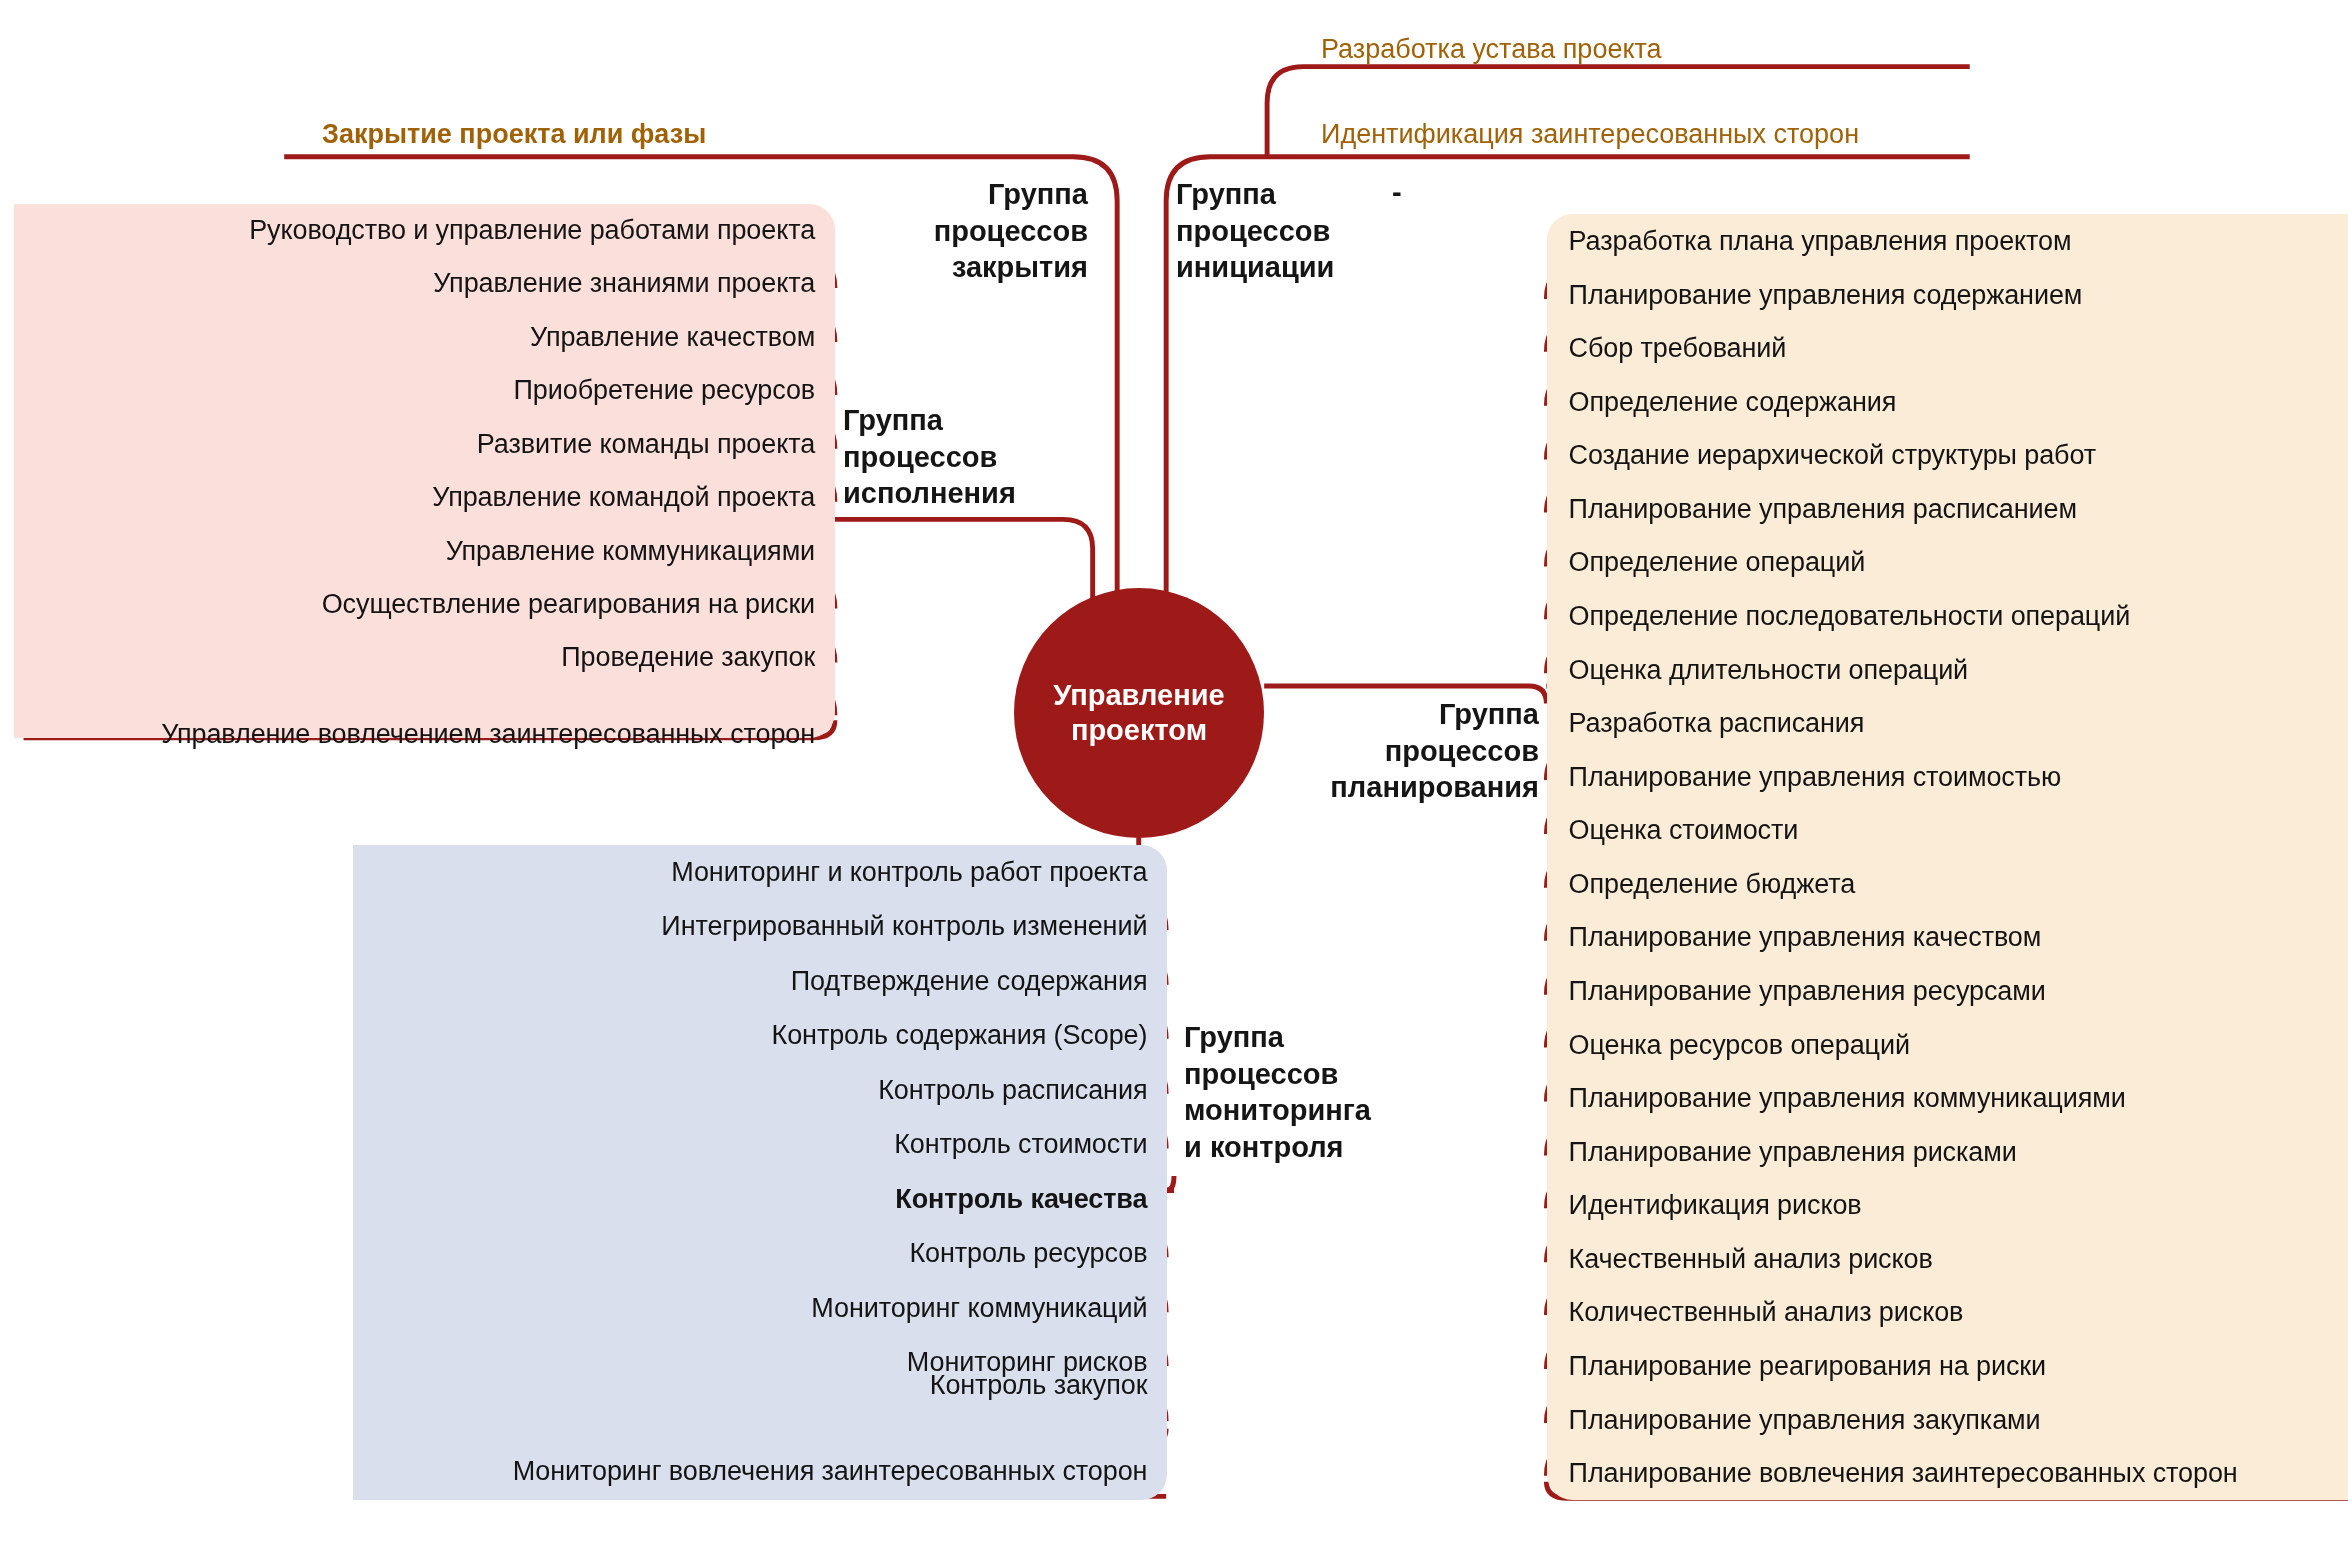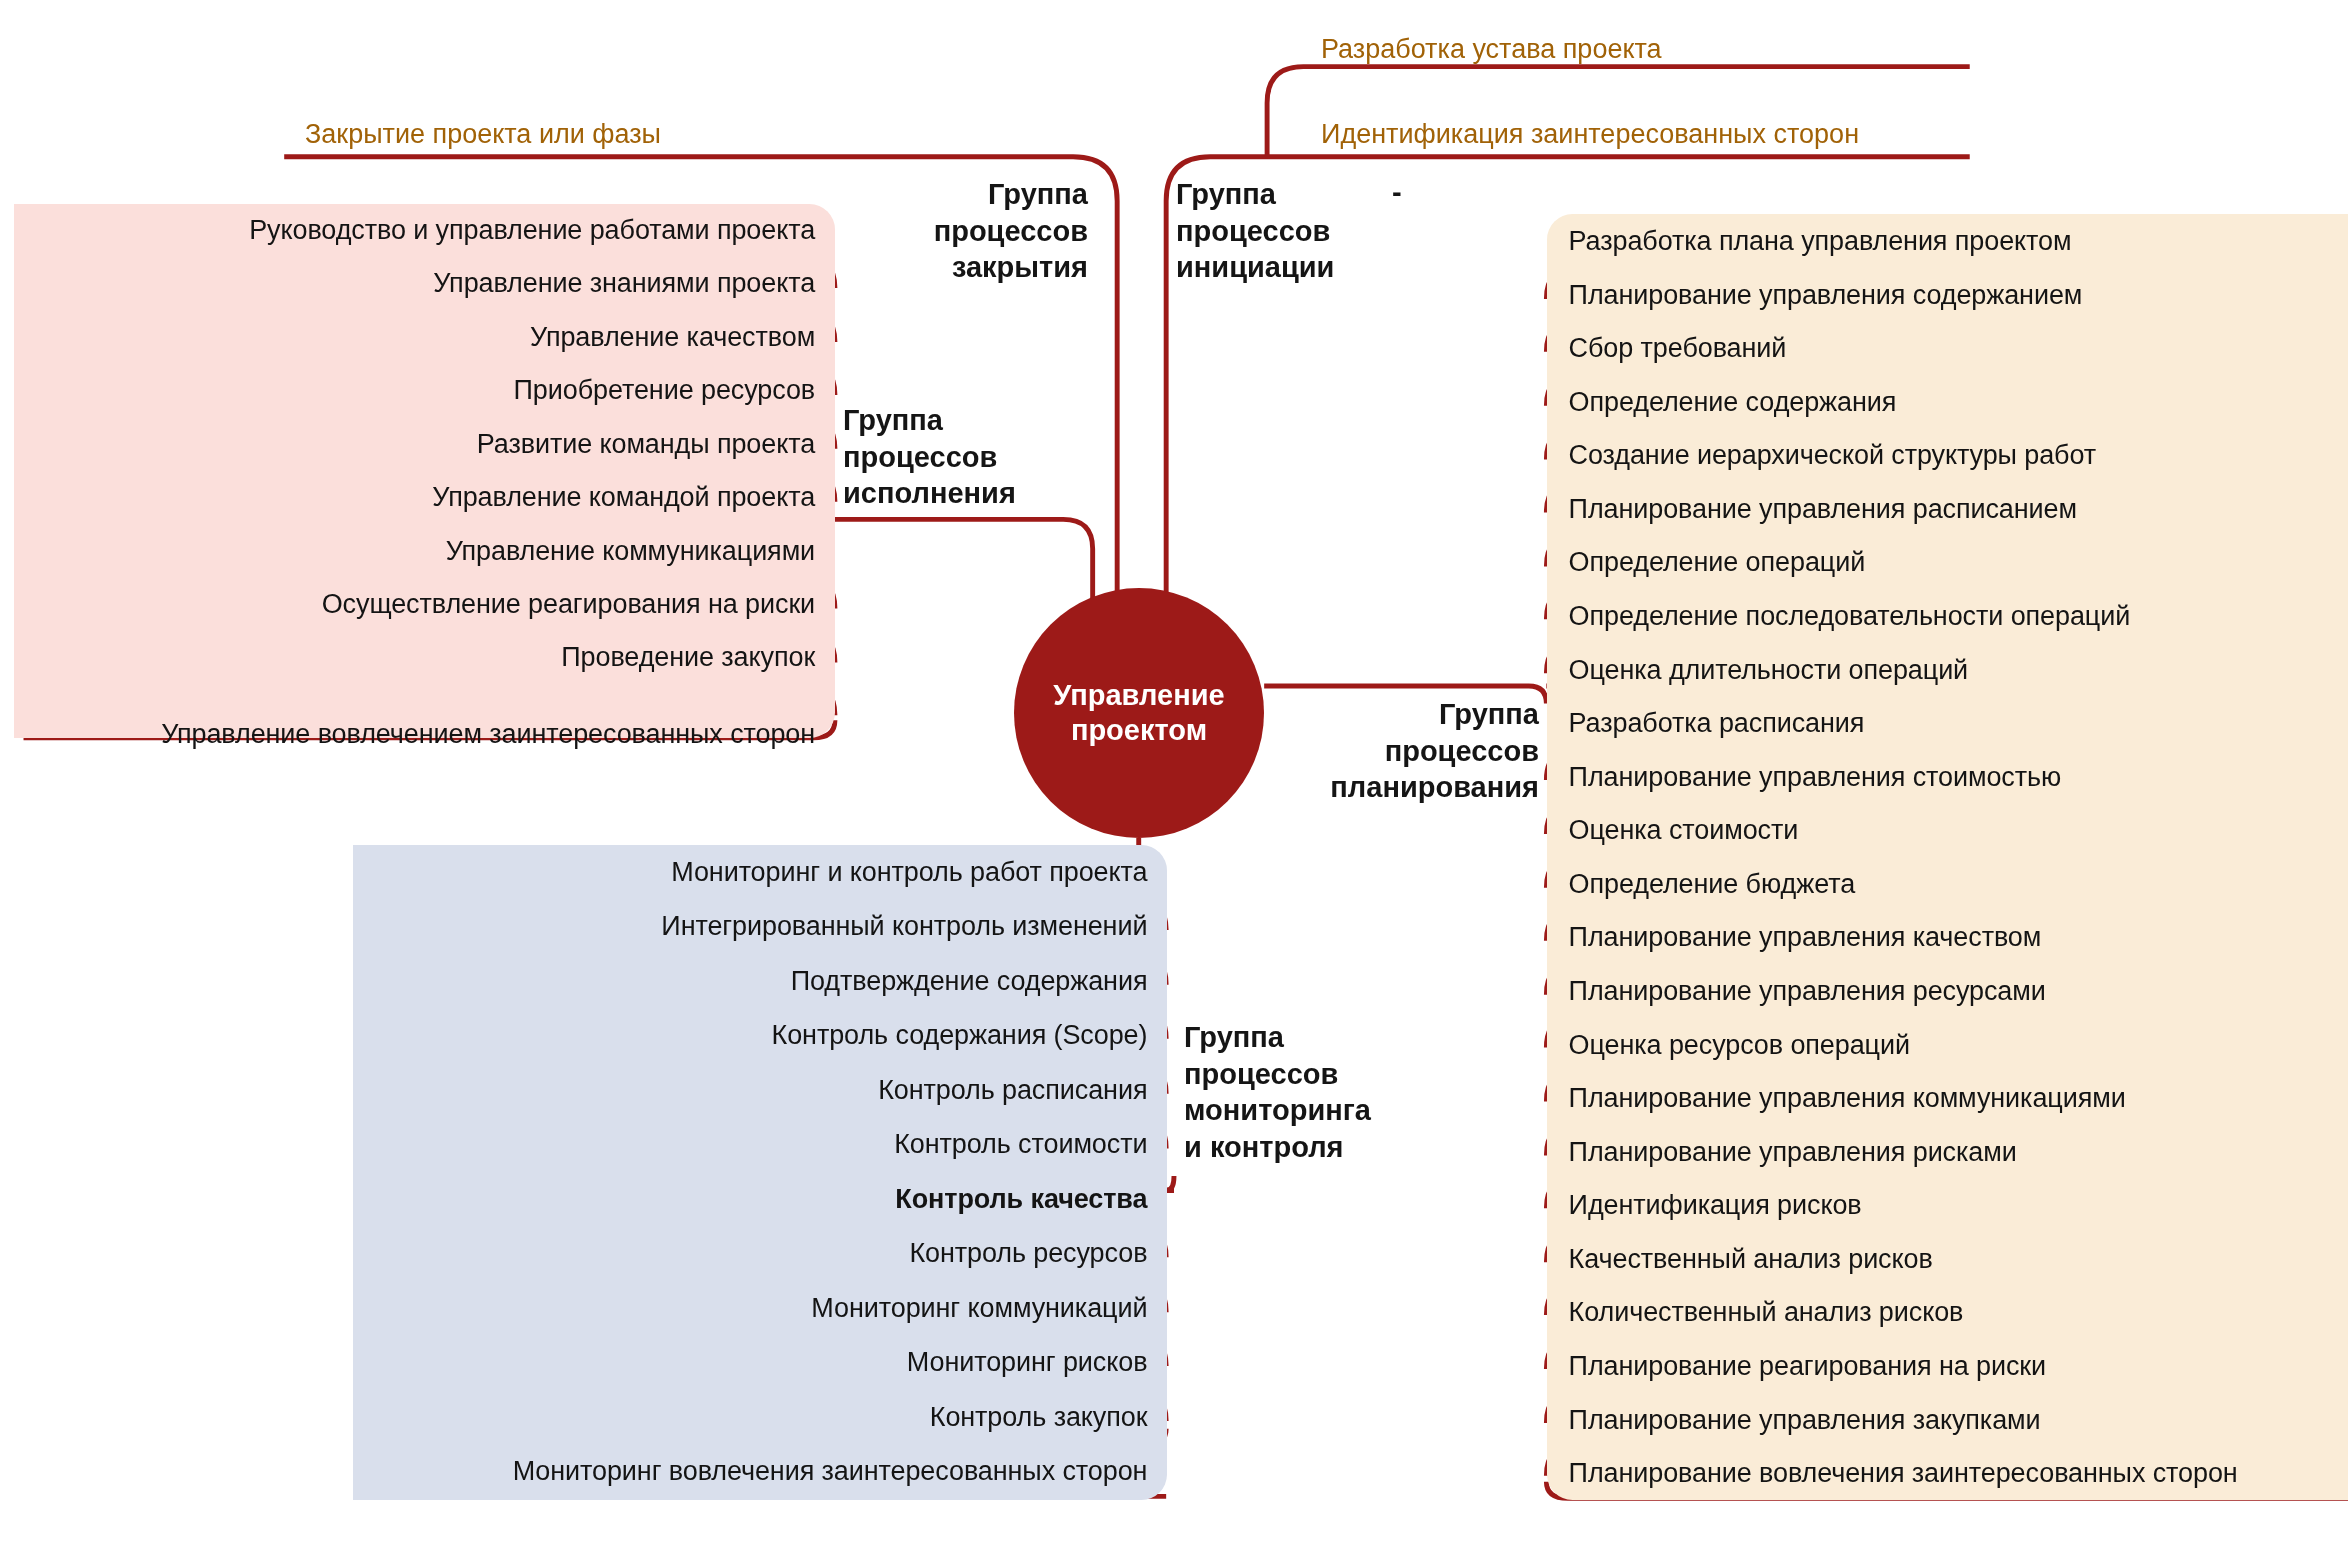--- a/index.html
+++ b/index.html
@@ -97,21 +97,21 @@
   
   .branch-caption{
     position:absolute;
     font-size:27px;
     color:#a16207;
     white-space:nowrap;
     z-index:4;
   }
   #caption-charter{left:1321px;top:34px;}
   #caption-stakeholders{left:1321px;top:119px;}
-  #caption-closing{left:305px;top:119px;}
+  #caption-closing{left:322px;top:119px;font-weight:bold;}
 </style>
 </head>
 <body>
 
 <div id="canvas">
 
   <svg id="wires" viewBox="0 0 2396 1597" xmlns="http://www.w3.org/2000/svg">
     <g fill="none" stroke="#9d1a18" stroke-width="5" stroke-linecap="butt">
 
       <path d="M1190,700 L1190,205 Q1190,160 1235,160 L2010,160"></path>
@@ -241,21 +241,21 @@
         </div>
         <div class="row" style="top: 381px; height: 54px;">
           <span class="txt">Контроль ресурсов</span>
         </div>
         <div class="row" style="top: 436px; height: 54px;">
           <span class="txt">Мониторинг коммуникаций</span>
         </div>
         <div class="row" style="top: 490px; height: 54px;">
           <span class="txt">Мониторинг рисков</span>
         </div>
-        <div class="row" style="top: 545px; height: 54px;">
+        <div class="row" style="top: 513px; height: 54px;">
           <span class="txt">Контроль закупок</span>
         </div>
         <div class="row" style="top: 599px; height: 54px;">
           <span class="txt">Мониторинг вовлечения заинтересованных сторон</span>
         </div>
       </div>
   </div>
 
   <div class="panel" id="panel-planning">
     <div class="rows" id="rows-planning">

